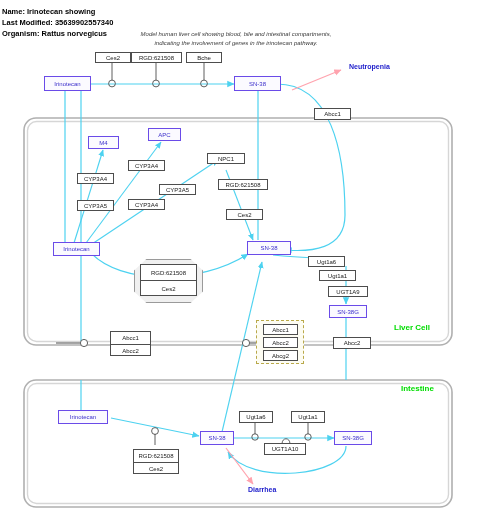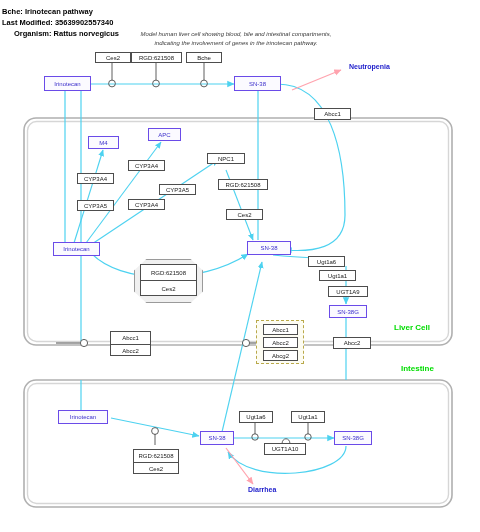--- a/index.html
+++ b/index.html
@@ -8,21 +8,21 @@
     width:480px;height:532px;overflow:hidden;
     font-family:"Liberation Sans","DejaVu Sans",sans-serif;
     -webkit-font-smoothing:none;
   }
   #stage{position:relative;width:480px;height:532px;}
 
   
   .meta{position:absolute;left:2px;font-size:7.5px;font-weight:bold;color:#000;white-space:nowrap;letter-spacing:0px;}
   .meta.l1{top:7px;}
   .meta.l2{top:18px;}
-  .meta.l3{top:29px;margin-left:12px;}
+  .meta.l3{top:29px;}
   .caption{
     position:absolute;left:128px;top:30px;width:216px;
     font-size:6px;font-style:italic;color:#3a3a3a;text-align:center;line-height:9px;
   }
 
   
   svg.layer{position:absolute;left:0;top:0;width:480px;height:532px;overflow:visible;}
   svg.layer.under{z-index:1;}
 
   
@@ -56,21 +56,21 @@
     position:absolute;z-index:3;background:#f0f0f0;border:1px solid #9a9a9a;
     clip-path:polygon(18% 0,82% 0,100% 26%,100% 74%,82% 100%,18% 100%,0 74%,0 26%);
     box-sizing:border-box;
   }
 </style>
 </head>
 <body>
 
 <div id="stage">
 
-  <div class="meta l1">Bche: Irinotecan pathway</div>
+  <div class="meta l1">Name: Irinotecan showing</div>
   <div class="meta l2">Last Modified: 35639902557340</div>
   <div class="meta l3">Organism: Rattus norvegicus</div>
   <div class="caption">Model human liver cell showing blood, bile and intestinal compartments, indicating the involvement of genes in the irinotecan pathway.</div>
 
   <svg class="layer under" viewBox="0 0 480 532">
     <defs>
       <marker id="ah" markerWidth="7" markerHeight="7" refX="5.6" refY="3" orient="auto">
         <path d="M0,0.3 L6,3 L0,5.7 z" fill="#4dd2f0"></path>
       </marker>
       <marker id="ahp" markerWidth="7" markerHeight="7" refX="5.6" refY="3" orient="auto">
@@ -194,21 +194,21 @@
     <div style="height:12px;">Abcc2</div>
   </div>
 
   <div class="node gene" style="left:333px;top:337px;width:38px;height:12px;z-index:5;">Abcc2</div>
 
   <div class="groupbox" style="left:256px;top:320px;width:48px;height:44px;"></div>
   <div class="node gene" style="left:263px;top:324px;width:35px;height:11px;">Abcc1</div>
   <div class="node gene" style="left:263px;top:337px;width:35px;height:11px;">Abcc2</div>
   <div class="node gene" style="left:263px;top:350px;width:35px;height:11px;">Abcg2</div>
 
-  <div class="complabel" style="left:401px;top:364px;">Intestine</div>
+  <div class="complabel" style="left:401px;top:384px;">Intestine</div>
 
   <div class="node metab" style="left:58px;top:410px;width:50px;height:14px;">Irinotecan</div>
   <div class="node metab" style="left:200px;top:431px;width:34px;height:14px;">SN-38</div>
   <div class="node metab" style="left:334px;top:431px;width:38px;height:14px;">SN-38G</div>
 
   <div class="node gene" style="left:239px;top:411px;width:34px;height:12px;">Ugt1a6</div>
   <div class="node gene" style="left:291px;top:411px;width:34px;height:12px;">Ugt1a1</div>
   <div class="node gene" style="left:264px;top:443px;width:42px;height:12px;">UGT1A10</div>
 
   <div class="stack" style="left:133px;top:449px;width:46px;height:25px;">

